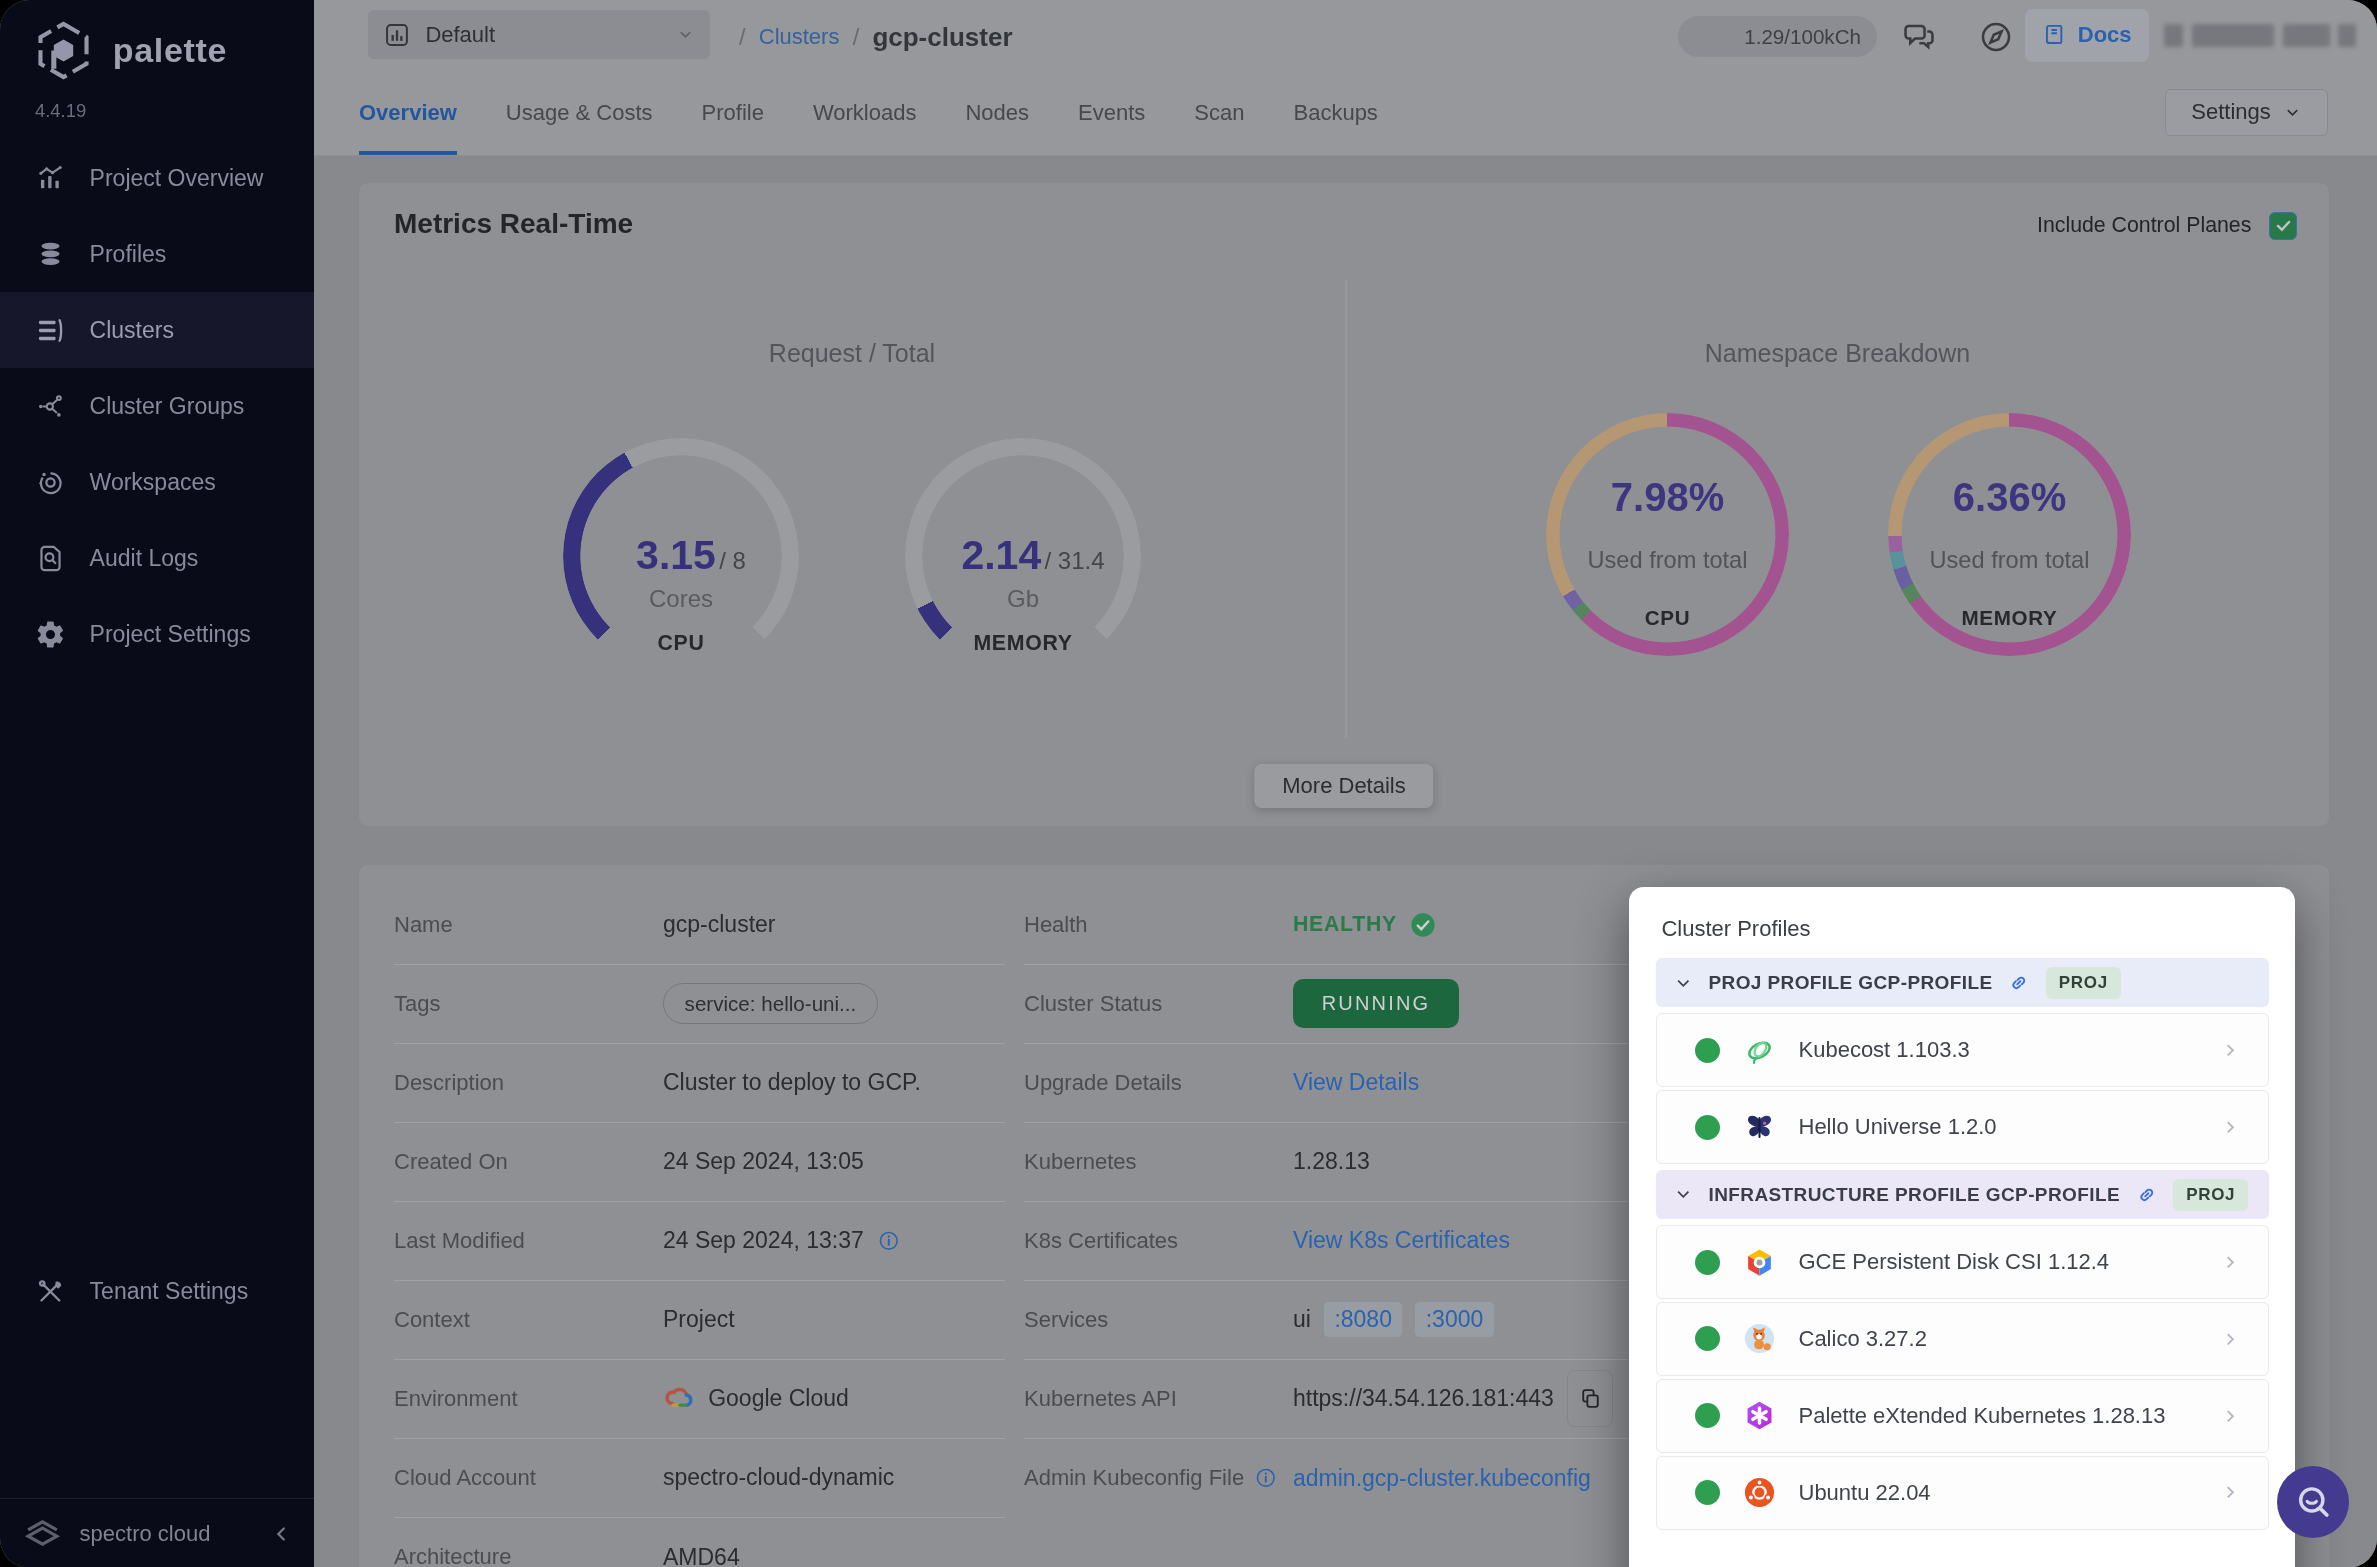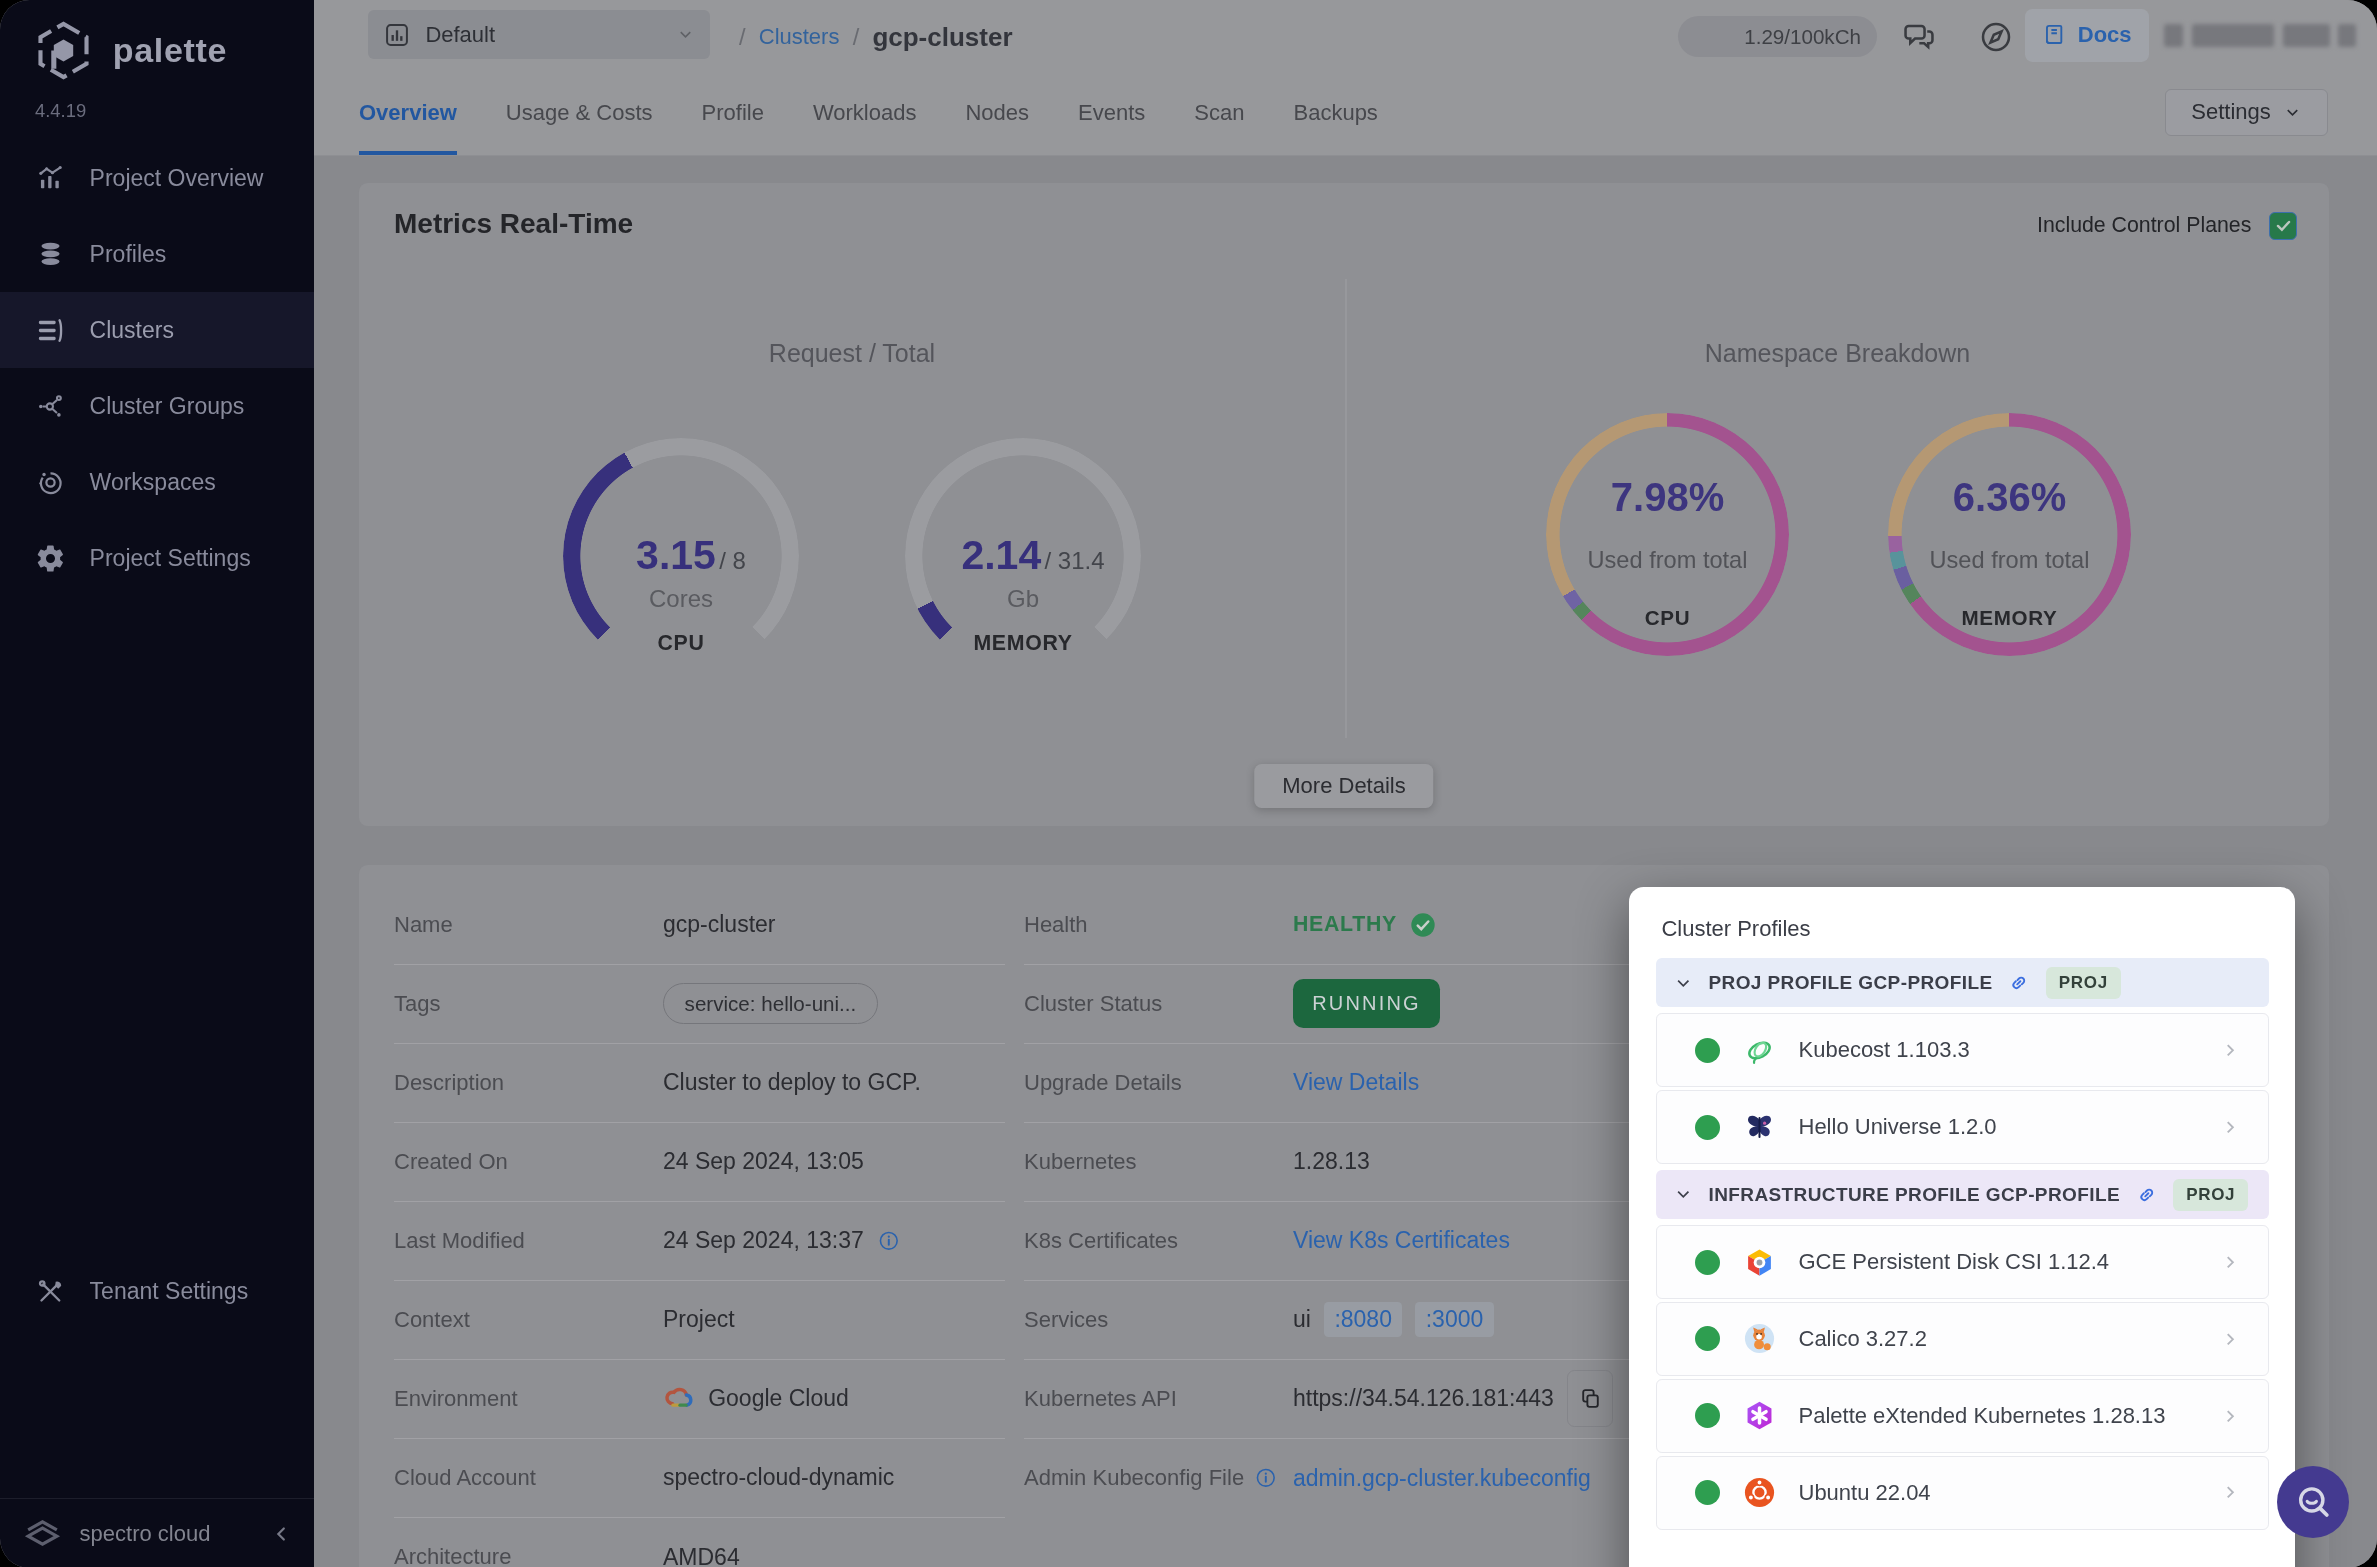--- a/index.html
+++ b/index.html
@@ -87,21 +87,21 @@
   .dcol-left { left:35px; width:611px; }
   .dcol-right { left:665px; width:1270px; }
   .drow { height:79px; display:flex; align-items:center; border-bottom:1.5px solid rgba(255,255,255,0.16); }
   .drow:last-child { border-bottom:none; }
   .dlab { width:269px; font-size:22px; color:#4b4c51; flex:0 0 269px; display:flex; align-items:center; gap:10.3px; }
   .dval { font-size:23px; color:#2b2c31; display:flex; align-items:center; gap:13.2px; }
   .tagpill { border:1.5px solid #75767b; border-radius:735px; padding:7.4px 20.6px; font-size:20.6px; color:#2e2f34; }
   .link { color:#2a62ad; cursor:pointer; }
   .healthy { color:#2c7a4c; font-weight:700; letter-spacing:0.7px; font-size:21.3px; display:flex; align-items:center; gap:11.8px; }
   .hcheck { width:28px; height:28px; }
-  .runpill { background:#1c673e; color:#ccd2d4; border-radius:10.3px; width:147px; height:49px; display:flex; align-items:center; justify-content:center; font-size:20px; letter-spacing:2.2px; }
+  .runpill { background:#1c673e; color:#ccd2d4; border-radius:10.3px; width:166px; height:49px; display:flex; align-items:center; justify-content:center; font-size:20px; letter-spacing:2.2px; }
   .portchip { background:#989ca3; border-radius:4.4px; padding:4.4px 10.3px; color:#2a62ad; cursor:pointer; }
   .copybtn { width:46px; height:57px; border:1.5px solid #84858a; border-radius:7.4px; display:flex; align-items:center; justify-content:center; color:#25262b; cursor:pointer; background:transparent; }
   .copybtn svg { width:25px; height:25px; }
   .info-ic { width:23.6px; height:23.6px; color:#2a62ad; }
   .gcloud-ic { width:32px; height:32px; }
 
   
   .panel { position:absolute; left:1616px; top:887px; width:666px; height:820px; background:#fff; border-radius:14.7px; box-shadow:0 17.7px 52px rgba(0,0,0,0.45); z-index:40; padding:17.7px 26.5px;margin-left:13px; }
   .p-title { font-size:22px; color:#3a3d46; margin:11.8px 0 16px 5.9px; }
   .sec-header { height:49px; border-radius:5.9px; display:flex; align-items:center; gap:14.7px; padding:0 17.7px; margin-bottom:5.9px; cursor:pointer; }
@@ -181,20 +181,28 @@
       <div class="nav-item">
         <svg viewBox="0 0 24 24" fill="none" stroke="currentColor" stroke-width="1.7">
           <circle cx="12" cy="12" r="3.2"></circle>
           <path d="M6 8.2a7.6 7.6 0 1 0 6-3.2"></path>
           <circle cx="7" cy="5.8" r="1.3" fill="currentColor" stroke="none"></circle>
           <circle cx="4.4" cy="12.6" r="1" fill="currentColor" stroke="none"></circle>
         </svg>
         <span class="nav-label">Workspaces</span>
       </div>
       <div class="nav-item">
+        <svg viewBox="0 0 24 24" fill="none" stroke="currentColor" stroke-width="1.7">
+          <path d="M5 5.5A2.5 2.5 0 0 1 7.5 3h7L19 7v11.5a2.5 2.5 0 0 1-2.5 2.5h-9A2.5 2.5 0 0 1 5 18.5z"></path>
+          <circle cx="11.2" cy="11" r="3"></circle>
+          <path d="M13.4 13.2l2.8 2.8"></path>
+        </svg>
+        <span class="nav-label">Audit Logs</span>
+      </div>
+      <div class="nav-item">
         <svg viewBox="0 0 24 24" fill="currentColor">
           <path d="M19.4 13c.04-.32.06-.66.06-1s-.02-.68-.06-1l2.1-1.65c.19-.15.24-.42.12-.64l-2-3.46c-.12-.22-.39-.3-.61-.22l-2.49 1a7.3 7.3 0 0 0-1.73-1l-.38-2.65A.49.49 0 0 0 13.9 2h-4c-.25 0-.46.18-.49.42l-.38 2.65c-.63.26-1.21.6-1.73 1l-2.49-1a.5.5 0 0 0-.61.22l-2 3.46c-.12.22-.07.49.12.64L4.4 11c-.04.32-.06.66-.06 1s.02.68.06 1l-2.1 1.65c-.19.15-.24.42-.12.64l2 3.46c.12.22.39.3.61.22l2.49-1c.52.4 1.1.74 1.73 1l.38 2.65c.03.24.24.42.49.42h4c.25 0 .46-.18.49-.42l.38-2.65c.63-.26 1.21-.6 1.73-1l2.49 1c.22.08.49 0 .61-.22l2-3.46c.12-.22.07-.49-.12-.64L19.4 13zM12 15.5a3.5 3.5 0 1 1 0-7 3.5 3.5 0 0 1 0 7z"></path>
         </svg>
         <span class="nav-label">Project Settings</span>
       </div>
     </nav>
 
     <div class="nav-item tenant" style="width:314px;">
       <svg viewBox="0 0 24 24" fill="none" stroke="currentColor" stroke-width="1.8" stroke-linecap="round" style="width:31px;height:31px;">
         <path d="M5 19L17.5 6.5"></path>

